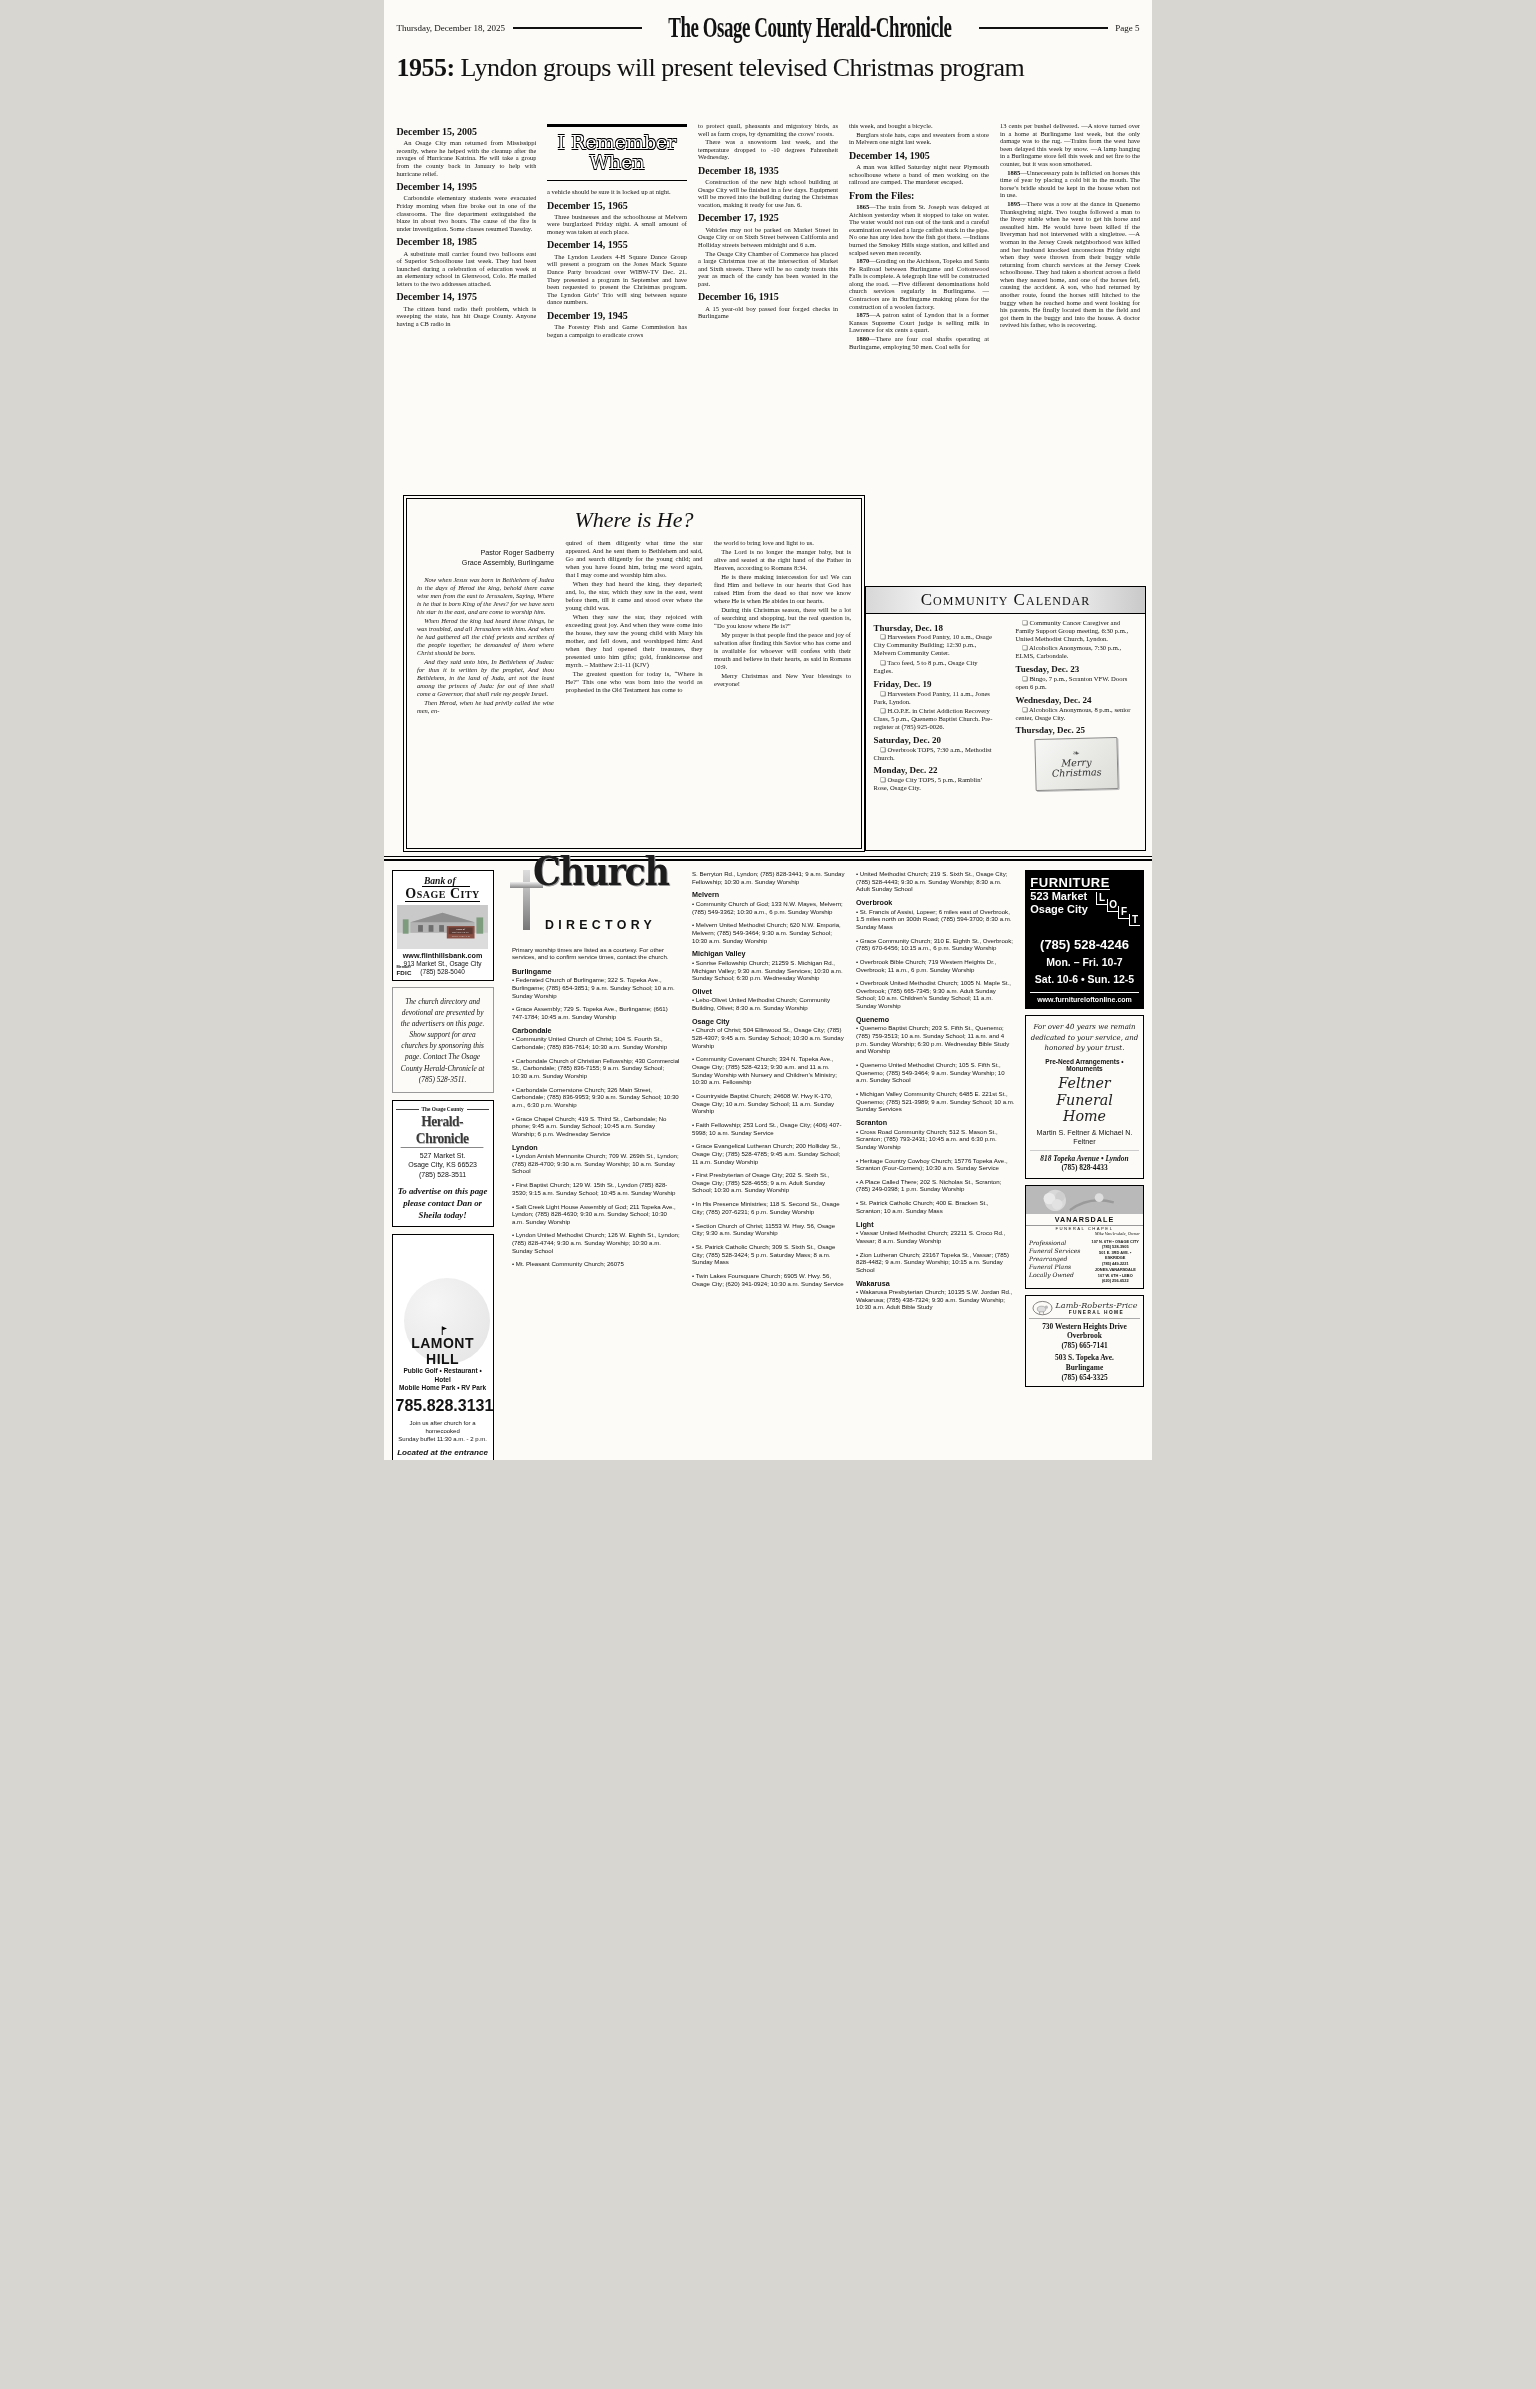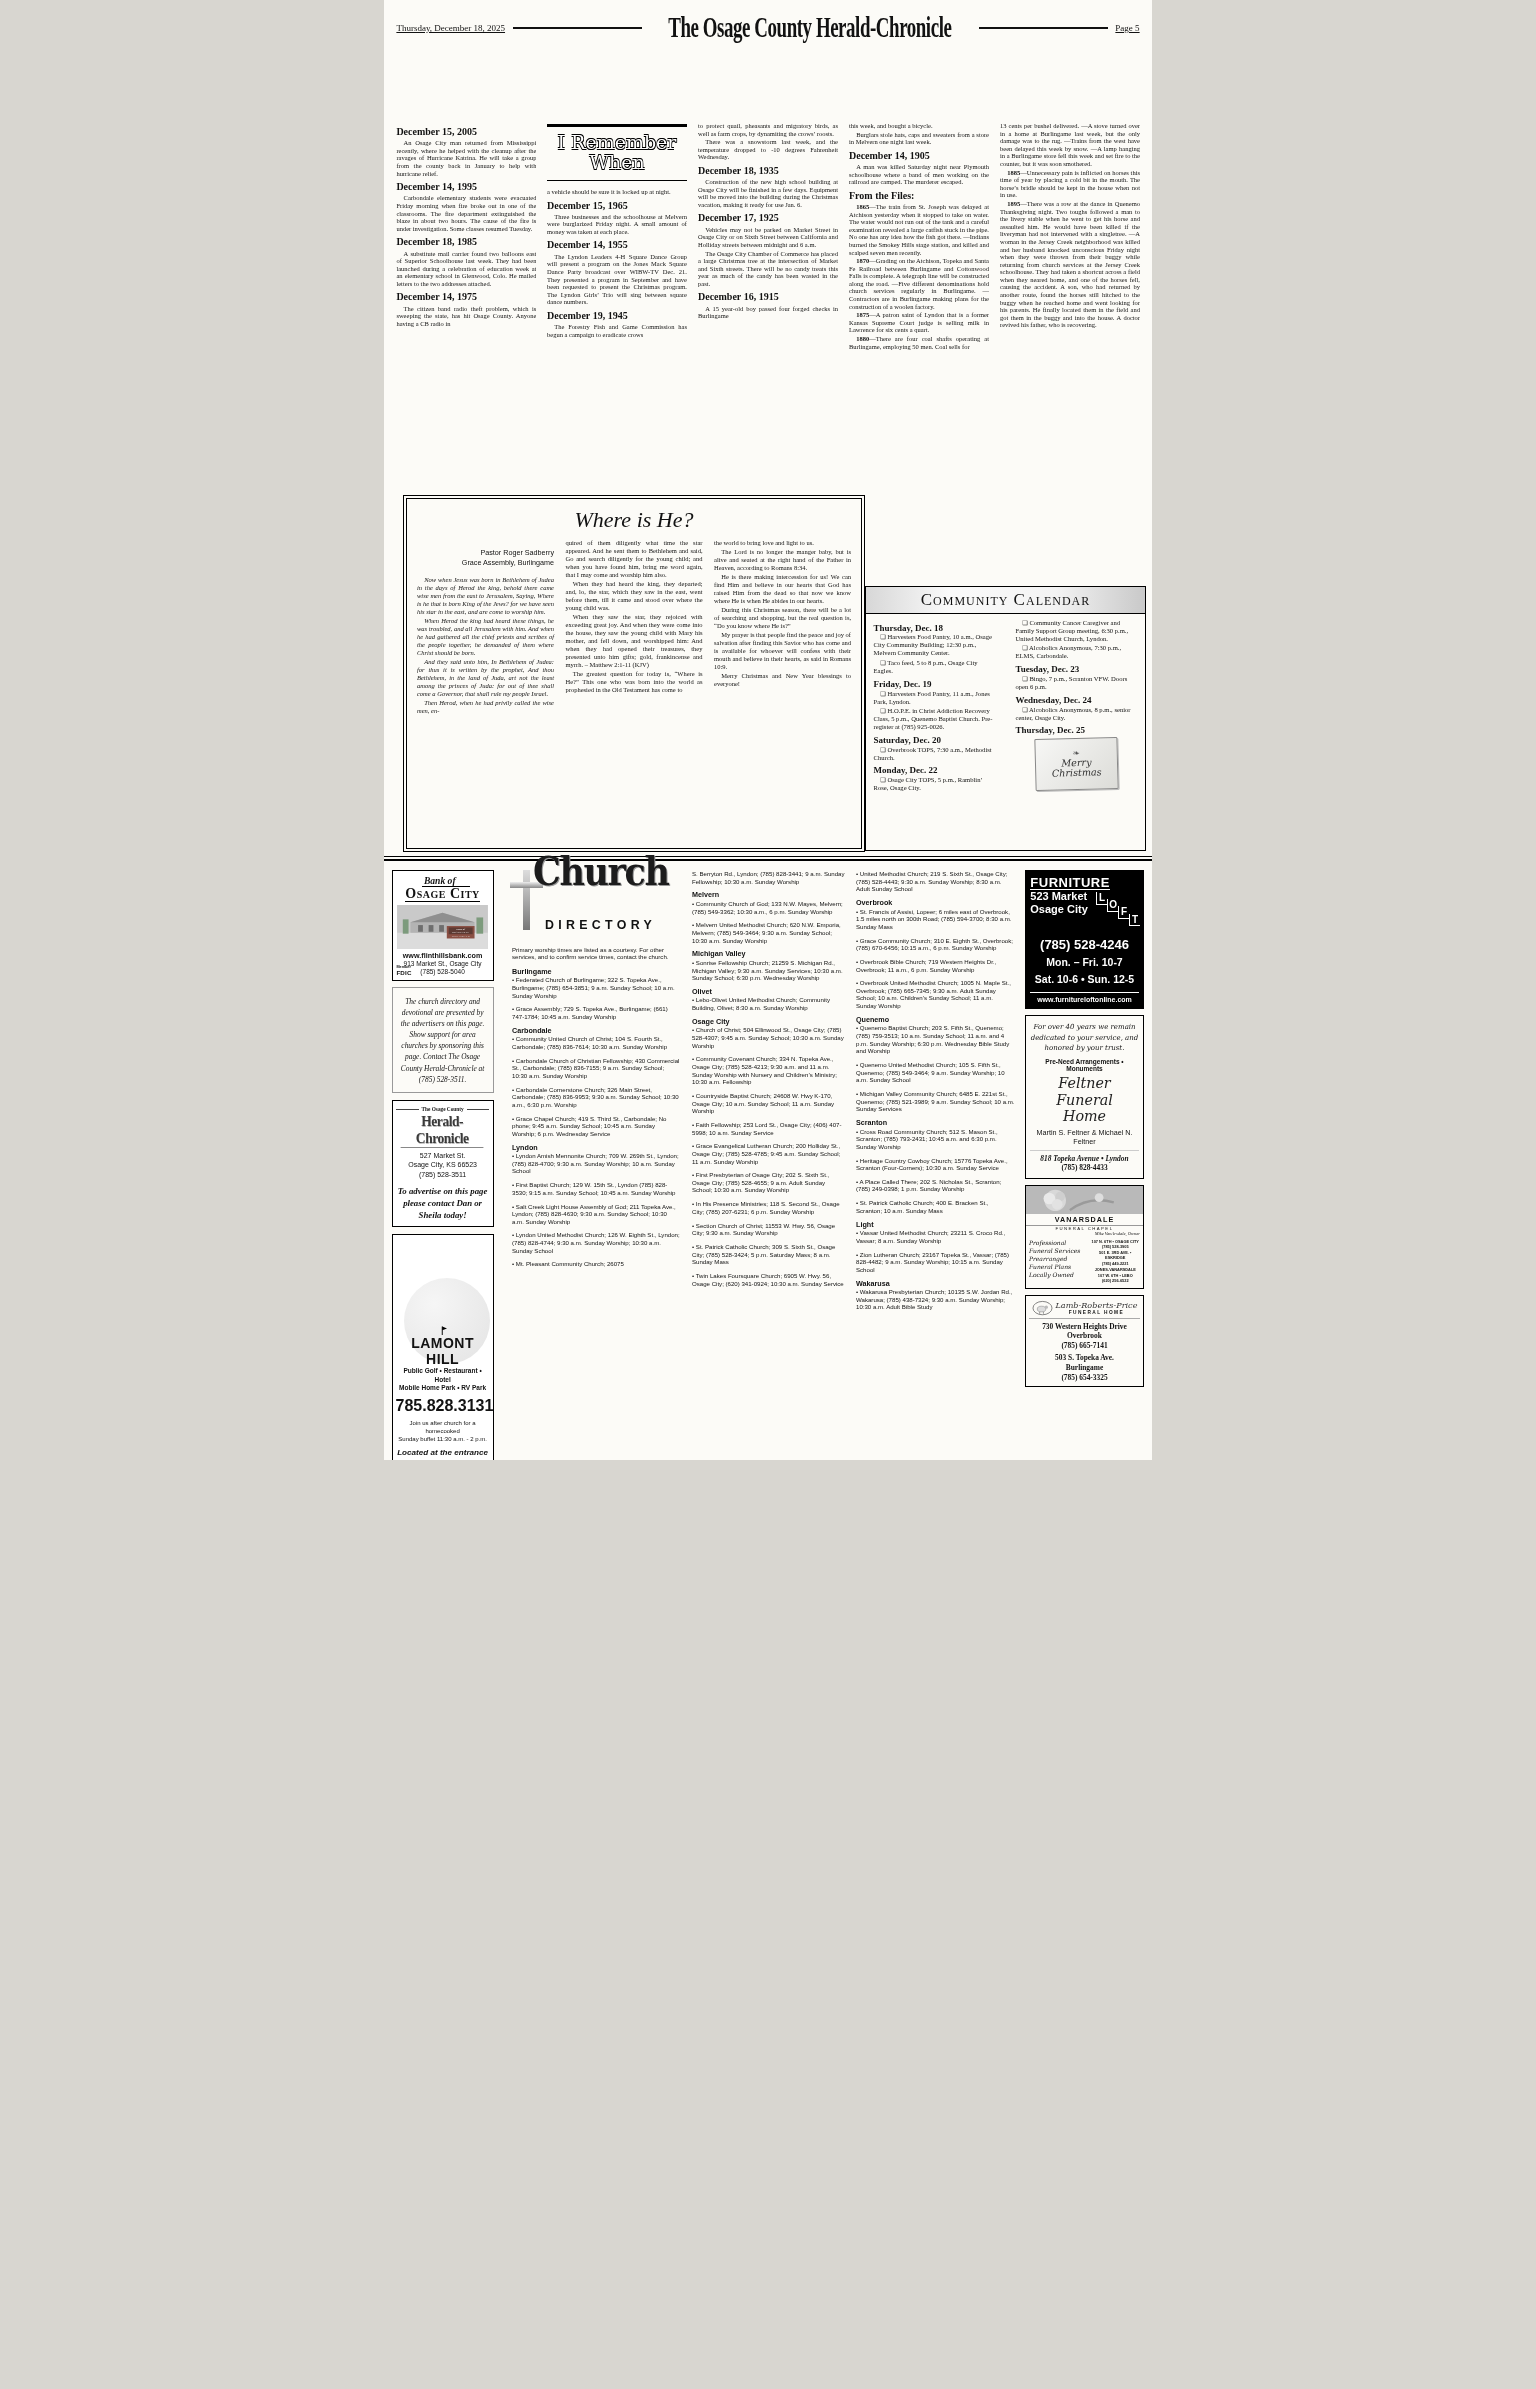--- a/index.html
+++ b/index.html
@@ -1,21 +1,21 @@
 <!DOCTYPE html>
 <html style="font-size:7.6px"><head>
 <meta charset="utf-8">
 <style>
   html,body{margin:0;padding:0;background:#d8d6d0;}
   .page{position:relative;width:768px;height:1460px;margin:0 auto;background:#fcfbf7;color:#121212;
         font-family:"Liberation Serif",serif;overflow:hidden;}
 
   
   .mast{position:absolute;top:10.5px;left:12.4px;right:12.4px;height:35px;display:flex;align-items:center;}
-  .mast-date,.mast-page{font-size:9px;white-space:nowrap;text-decoration:underline;}
+  .mast-date,.mast-page{font-size:9px;white-space:nowrap;}
   .mast-rule{flex:1;height:2.4px;background:#111;margin:0 7.6px;}
   .mast-title{margin:0;font-size:21.5px;font-weight:bold;white-space:nowrap;display:inline-block;
               transform:scaleY(1.32) scaleX(.88);letter-spacing:-0.5px;}
 
   
   .headline{position:absolute;top:54px;left:12.4px;width:744px;margin:0;font-size:26px;line-height:1.05;
             font-weight:normal;letter-spacing:-0.5px;white-space:nowrap;}
   .hl-year{font-weight:900;}
 
   
@@ -158,20 +158,21 @@
 <div class="page">
 
   <header class="mast">
     <span class="mast-date">Thursday, December 18, 2025</span>
     <span class="mast-rule"></span>
     <h1 class="mast-title">The Osage County Herald-Chronicle</h1>
     <span class="mast-rule"></span>
     <span class="mast-page">Page 5</span>
   </header>
 
+  <h2 class="headline"><span class="hl-year">1955:</span><span> Lyndon groups will present televised Christmas program</span></h2>
 
   <section class="topcol c1">
       <h3 class="date-head">December 15, 2005</h3>
       <p>An Osage City man returned from Mississippi recently, where he helped with the cleanup after the ravages of Hurricane Katrina. He will take a group from the county back in January to help with hurricane relief.</p>
       <h3 class="date-head">December 14, 1995</h3>
       <p>Carbondale elementary students were evacuated Friday morning when fire broke out in one of the classrooms. The fire department extinguished the blaze in about two hours. The cause of the fire is under investigation. Some classes resumed Tuesday.</p>
       <h3 class="date-head">December 18, 1985</h3>
       <p>A substitute mail carrier found two balloons east of Superior Schoolhouse last week. They had been launched during a celebration of education week at an elementary school in Glenwood, Colo. He mailed letters to the two addresses attached.</p>
       <h3 class="date-head">December 14, 1975</h3>
       <p>The citizen band radio theft problem, which is sweeping the state, has hit Osage County. Anyone having a CB radio in</p>

